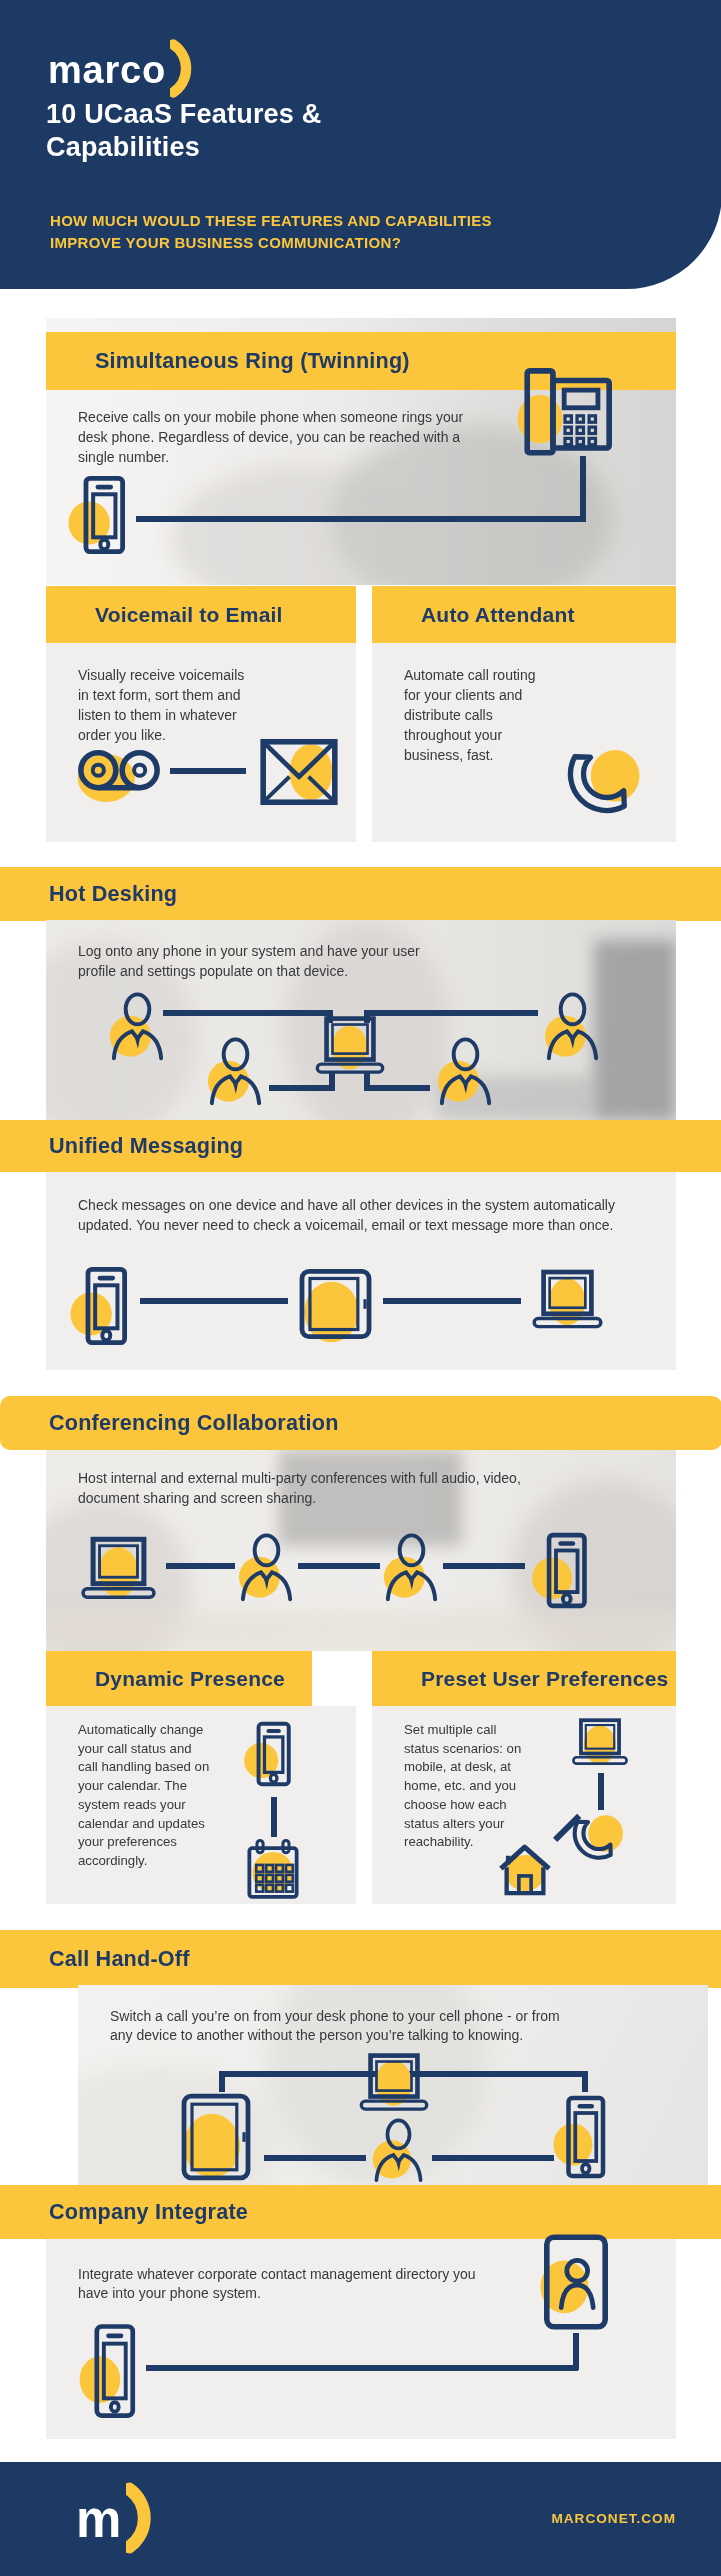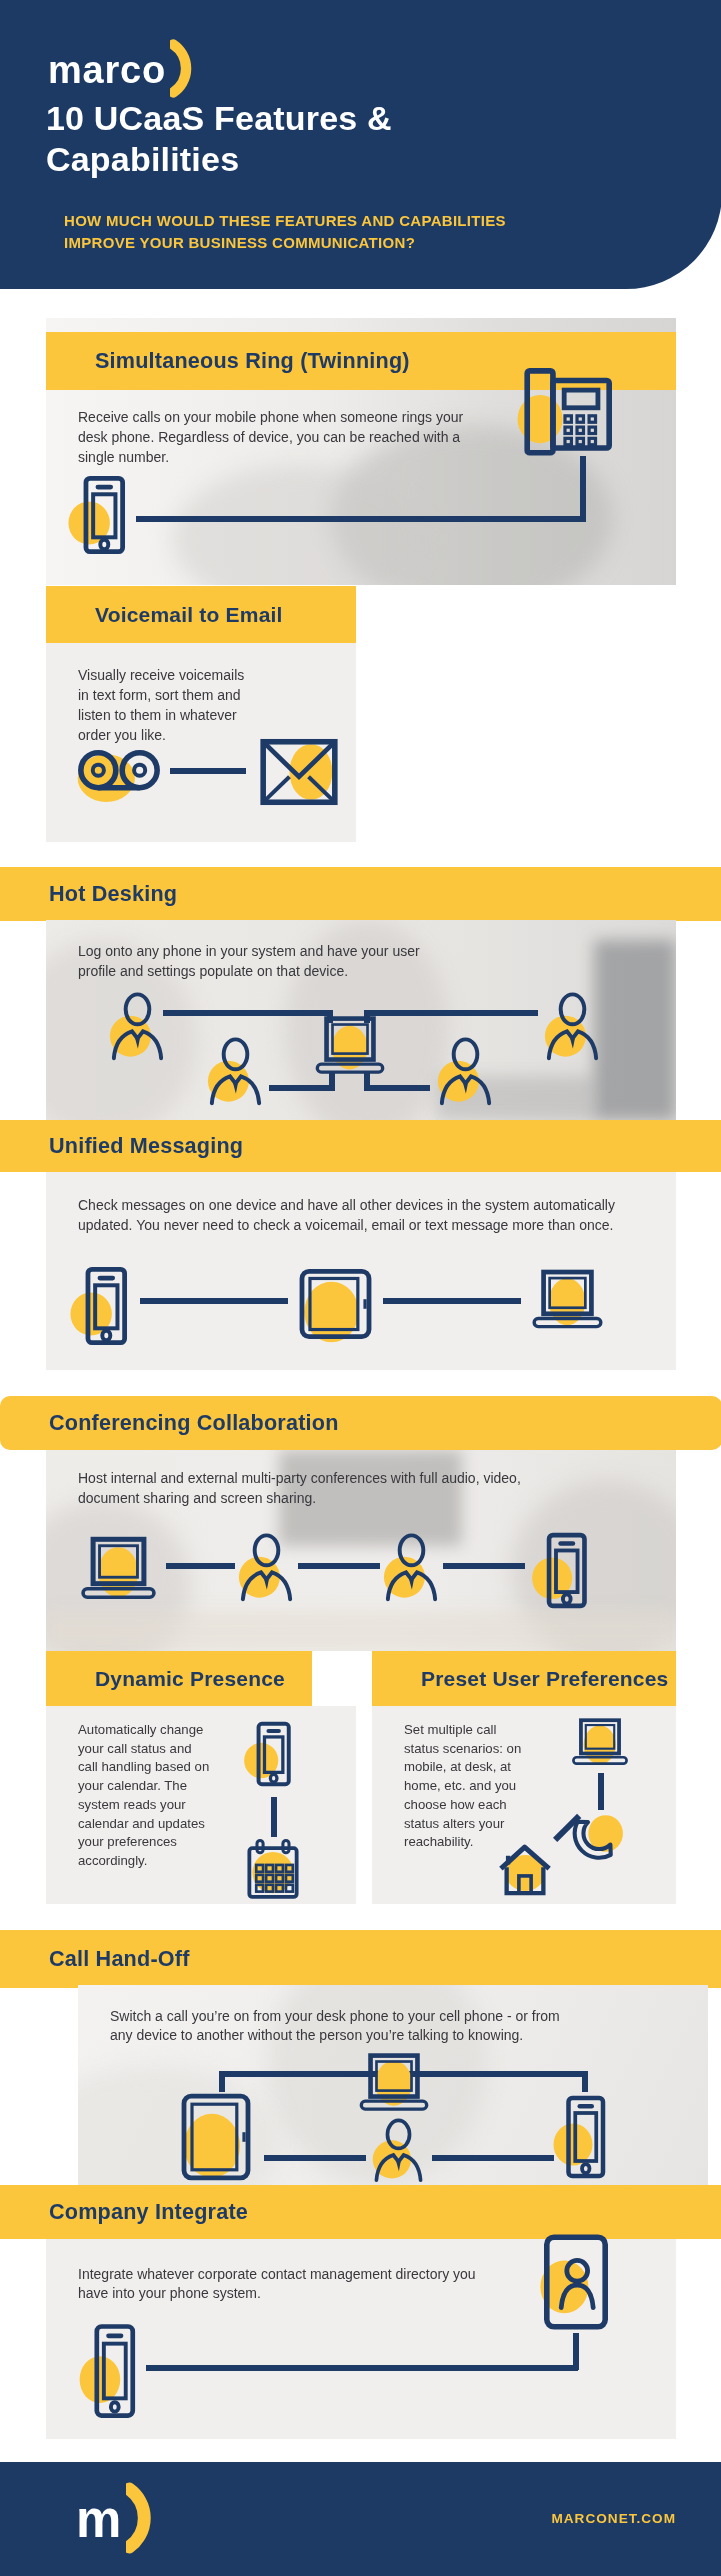--- a/index.html
+++ b/index.html
@@ -3,23 +3,23 @@
 <meta charset="utf-8">
 <style>
   html,body{margin:0;padding:0;background:#ffffff;}
   .page{position:relative;width:722px;height:2576px;margin:0 auto;background:#ffffff;
         font-family:"Liberation Sans",sans-serif;overflow:hidden;}
   
   .hdr{position:absolute;left:0;top:0;width:722px;height:289px;background:#1c3a64;
        border-bottom-right-radius:96px;}
   .logo-row{position:absolute;left:48px;top:38px;display:flex;align-items:center;}
   .logo-word{color:#ffffff;font-size:38px;font-weight:bold;letter-spacing:0.8px;line-height:1;}
-  .hdr-title{position:absolute;left:46px;top:98px;color:#ffffff;font-size:34px;font-weight:bold;
+  .hdr-title{position:absolute;left:46px;top:98px;color:#ffffff;font-size:27px;font-weight:bold;
              line-height:1.22;white-space:pre-line;letter-spacing:0.2px;}
-  .hdr-sub{position:absolute;left:64px;top:210px;color:#fcc63c;font-size:15px;font-weight:bold;
+  .hdr-sub{position:absolute;left:50px;top:210px;color:#fcc63c;font-size:15px;font-weight:bold;
            line-height:1.45;white-space:pre-line;letter-spacing:0.3px;}
   
   .card{position:absolute;left:46px;width:630px;}
   .bar{position:absolute;left:0;width:100%;background:#fcc63c;display:flex;align-items:center;
        box-sizing:border-box;padding-left:49px;}
   .bar-title{color:#1e3a66;font-size:21.6px;font-weight:bold;letter-spacing:0.2px;}
   .ptext{position:absolute;color:#38383d;font-size:14px;line-height:1.42;white-space:pre-line;}
   .graybody{position:absolute;background:#f1efed;}
   .photo{position:absolute;overflow:hidden;}
   .blob{position:absolute;border-radius:50%;filter:blur(11.2px);}
@@ -127,20 +127,39 @@
         <svg width="78" height="74" viewBox="0 0 98 92">
           <ellipse cx="64" cy="46" rx="27" ry="35" fill="#fcc63c"></ellipse>
           <rect x="4" y="8" width="90" height="76" fill="none" stroke="#1e3a66" stroke-width="7"></rect>
           <polyline points="6,10 49,52 92,10" fill="none" stroke="#1e3a66" stroke-width="6"></polyline>
           <line x1="6" y1="82" x2="37" y2="52" stroke="#1e3a66" stroke-width="5"></line>
           <line x1="92" y1="82" x2="61" y2="52" stroke="#1e3a66" stroke-width="5"></line>
         </svg>
       </div>
     </div>
 
+    <div style="position:absolute;left:326px;top:0;width:304px;height:256px;">
+      <div class="bar" style="top:0;height:57px;">
+        <span class="bar-title col-title">Auto Attendant</span>
+      </div>
+      <div class="graybody" style="left:0;top:57px;width:304px;height:199px;"></div>
+      <div class="ptext" style="left:32px;top:80px;">Automate call routing
+for your clients and
+distribute calls
+throughout your
+business, fast.</div>
+      <div class="ic" style="left:196px;top:145px;">
+        <svg width="76" height="88" viewBox="0 0 100 110">
+          <ellipse cx="62" cy="56" rx="32" ry="34" fill="#fcc63c"></ellipse>
+          <g transform="rotate(-45 50 55)">
+            <path d="M 38 9 A 48 48 0 0 0 38 101 L 52 86 A 29 29 0 0 1 52 24 Z" fill="none" stroke="#1e3a66" stroke-width="7" stroke-linejoin="round"></path>
+          </g>
+        </svg>
+      </div>
+    </div>
   </div>
 
   <div class="card bar" style="top:867px;height:54px;">
     <span class="bar-title">Hot Desking</span>
   </div>
   <div class="card photo" style="top:920px;height:200px;background:linear-gradient(90deg,#edebe8 0%,#e8e6e3 60%,#dddbd9 100%);">
     <div class="blob" style="left:-6%;top:10%;width:30%;height:100%;background:rgba(213,210,206,.6);"></div>
     <div class="blob" style="left:38%;top:0;width:26%;height:110%;background:rgba(206,203,200,.55);"></div>
     <div class="prect" style="right:0;top:10%;width:13%;height:90%;background:rgba(92,95,102,.45);"></div>
     <div class="prect" style="right:13%;bottom:0;width:25%;height:22%;background:rgba(150,150,150,.35);"></div>

